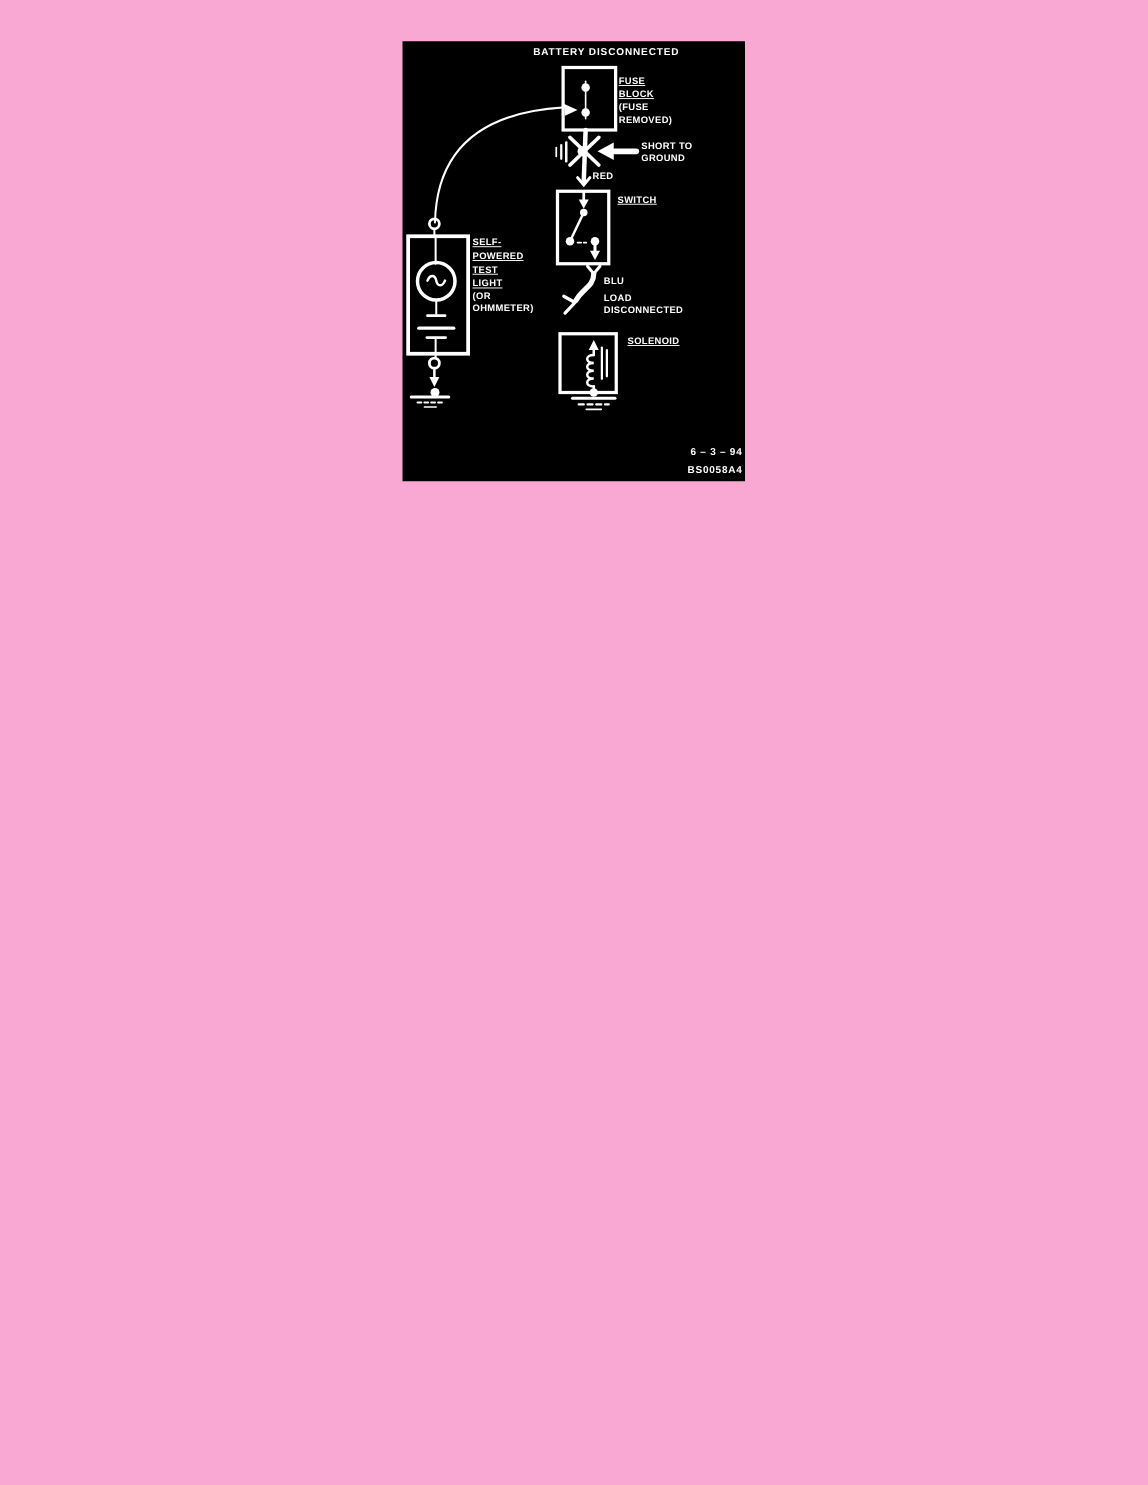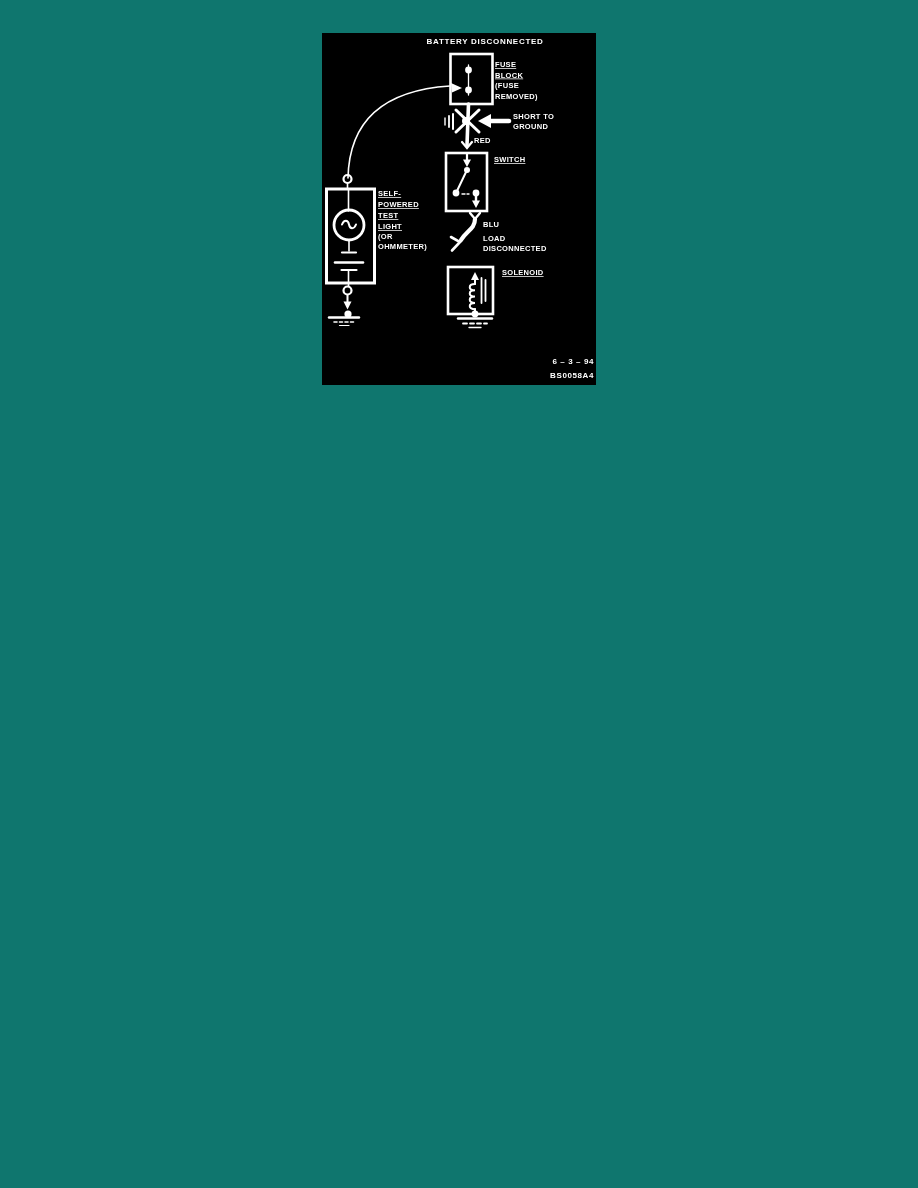--- a/index.html
+++ b/index.html
@@ -1,17 +1,17 @@
 <!DOCTYPE html>
 <html><head>
 <meta charset="utf-8">
 <style>
   html,body { margin:0; padding:0; background:#ffffff; }
   .page {
-    position:relative; width:918px; height:1188px; background:#0f766e;
+    position:relative; width:918px; height:1188px; background:#f9a8d4;
     font-family:"Liberation Sans", sans-serif; overflow:hidden;text-align:right;
   }
   .panel {
     position:absolute; left:322px; top:33px; width:274px; height:352px;
     background:#000000;
   }
   svg { display:block; }
   svg text {
     fill:#ffffff; font-family:"Liberation Sans", sans-serif;
     font-weight:bold; font-size:7.5px; letter-spacing:0.3px;

